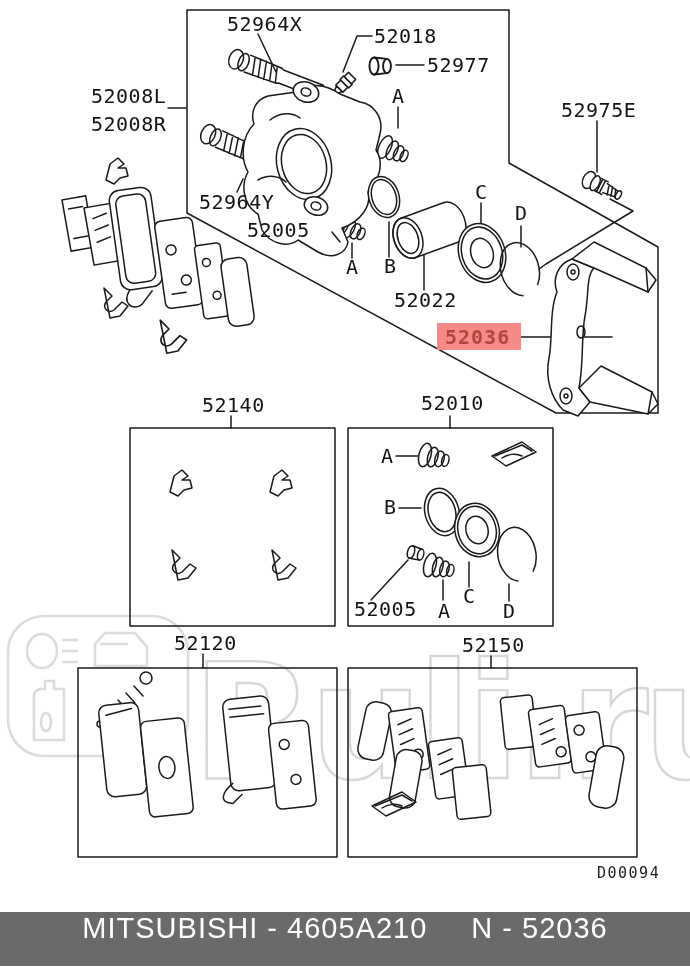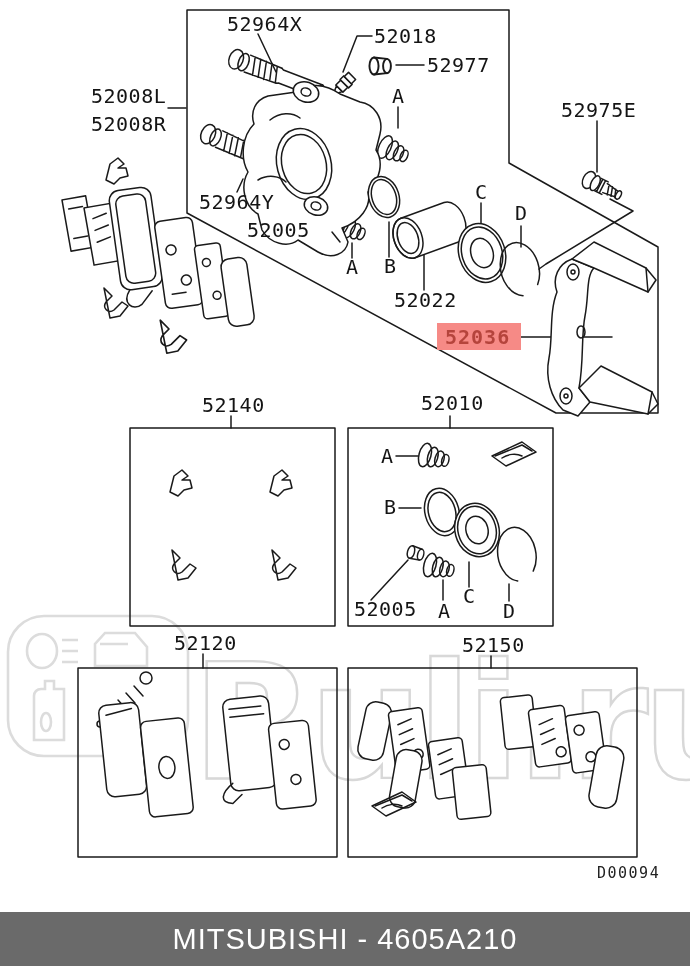--- a/index.html
+++ b/index.html
@@ -11,21 +11,21 @@
   svg .wm, svg .wm *{stroke:#dcdcdc;stroke-width:2.6;fill:none;}
   svg text{stroke:none !important;}
   text.lbl{fill:#141414;font:20px "DejaVu Sans Mono",monospace;letter-spacing:0.5px;}
   text.mk{fill:#141414;font:20px "DejaVu Sans Mono",monospace;}
   text.hltext{fill:#B5443C;font:bold 20px "DejaVu Sans Mono",monospace;letter-spacing:1px;}
   rect.hlbg{fill:#F68A86;stroke:none;}
   text.dnum{fill:#222;font:15px "DejaVu Sans Mono",monospace;letter-spacing:1.5px;}
   text.wmtext{fill:none !important;stroke:#d8d8d8 !important;stroke-width:2.4;
     font:bold 160px "DejaVu Sans",sans-serif;letter-spacing:-6px;}
   .footer{position:absolute;left:0;top:912px;width:690px;height:54px;background:#6A6A6A;
-    color:#fff;display:flex;align-items:center;justify-content:center;gap:44px;
+    color:#fff;display:flex;justify-content:center;gap:44px;
     font:29px "Liberation Sans",sans-serif;letter-spacing:1px;}
 </style>
 </head>
 <body>
 
 <div class="stage">
 
 <svg class="diagram" width="690" height="912" viewBox="0 0 690 912">
 
   <defs>
@@ -379,15 +379,16 @@
   <text class="mk" x="390" y="514" text-anchor="middle">B</text>
   <text class="mk" x="444" y="618" text-anchor="middle">A</text>
   <text class="mk" x="469" y="603" text-anchor="middle">C</text>
   <text class="mk" x="509" y="618" text-anchor="middle">D</text>
 
   <text class="dnum" x="597" y="878">D00094</text>
 </svg>
 
 <div class="footer">
   <span>MITSUBISHI - 4605A210</span>
+  <span>N - 52036</span>
 </div>
 
 </div>
 
 </body></html>

